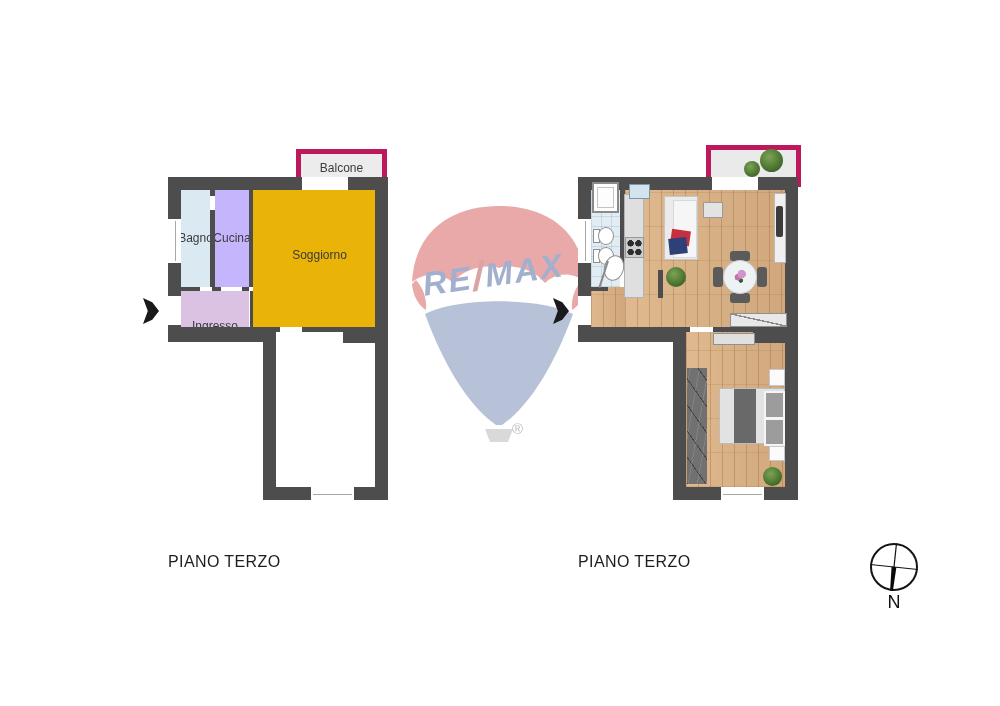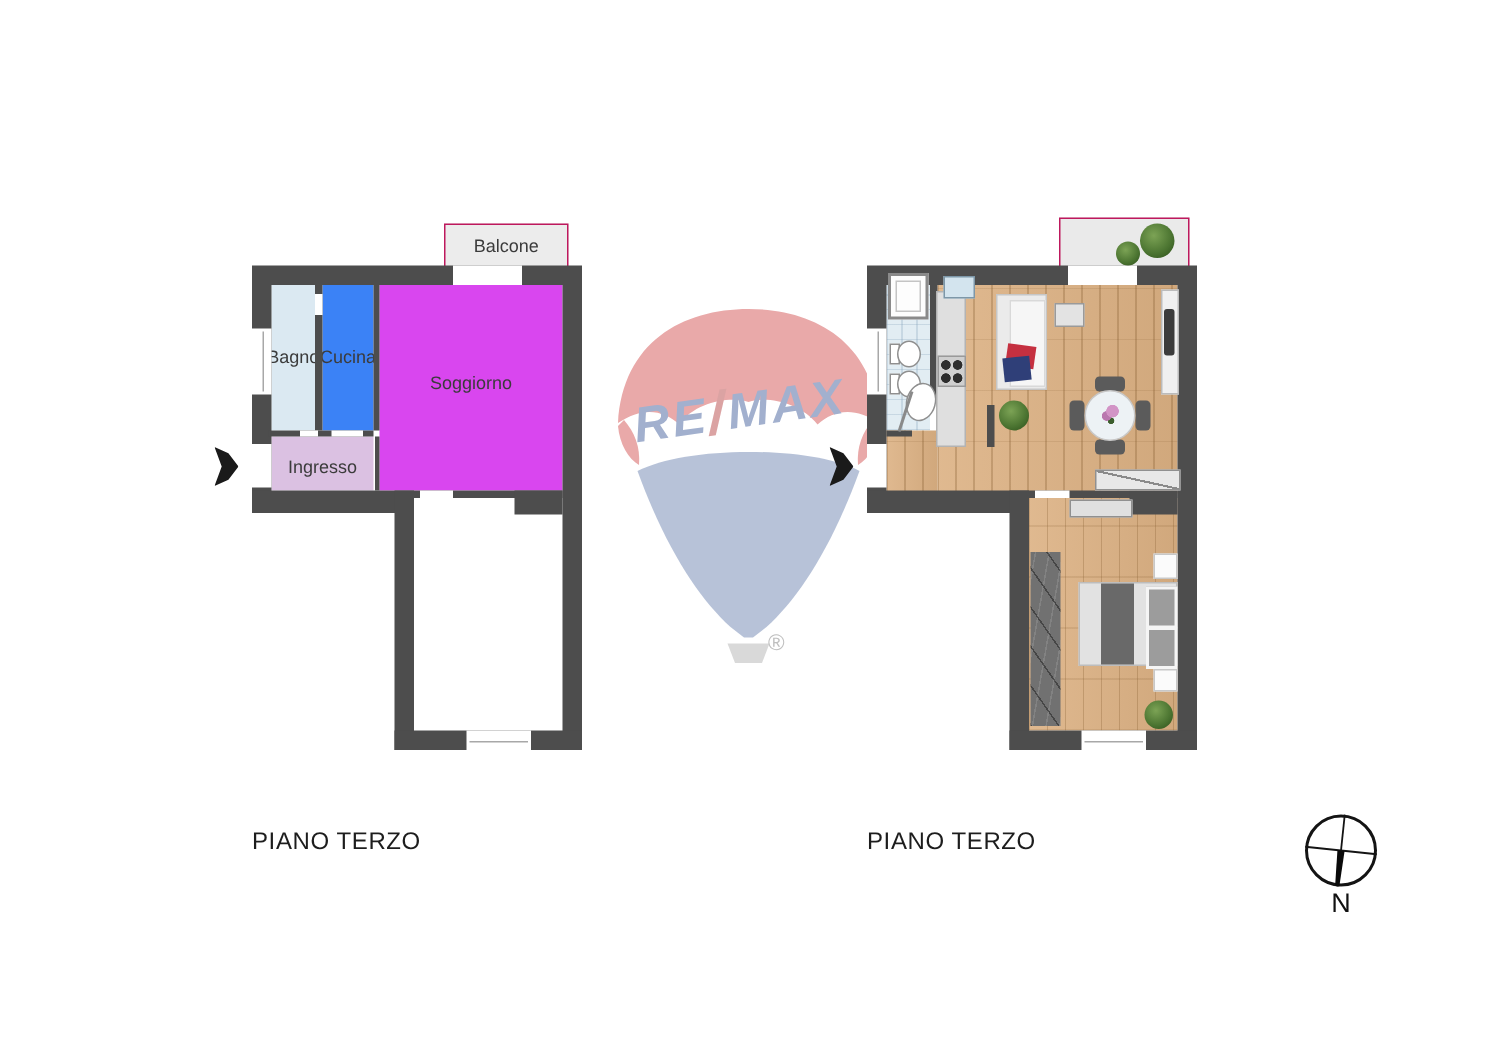--- a/index.html
+++ b/index.html
@@ -8,21 +8,21 @@
   
   .w{position:absolute;background:#4d4d4d;z-index:3;}
   
   .gap{position:absolute;background:#ffffff;z-index:4;}
   .wl-v{position:absolute;left:50%;top:2px;bottom:2px;width:1px;background:#a8a8a8;}
   .wl-h{position:absolute;top:50%;left:2px;right:2px;height:1px;background:#a8a8a8;}
   
   .room{position:absolute;z-index:2;}
   .room-label{position:absolute;left:50%;transform:translateX(-50%);white-space:nowrap;
               font-size:12px;color:#3b3b3b;z-index:6;}
-  .balcony{position:absolute;border:1px solid #be185d;z-index:1;
+  .balcony{position:absolute;border:5px solid #be185d;z-index:1;
            display:flex;align-items:center;justify-content:center;}
   .balcony .room-label{position:static;transform:none;}
   .caption{position:absolute;font-size:16px;color:#1d1d1d;letter-spacing:.4px;z-index:6;}
   .arrow{position:absolute;width:16px;height:26px;background:#1a1a1a;z-index:6;
          clip-path:polygon(0 0,58% 16%,100% 50%,58% 84%,0 100%,30% 50%);}
   
   .floor-wood{position:absolute;z-index:2;
     background-image:
       repeating-linear-gradient(90deg, rgba(125,85,40,.28) 0 1px, rgba(255,255,255,0) 1px 12px),
       repeating-linear-gradient(0deg, rgba(125,85,40,.14) 0 1px, rgba(255,255,255,0) 1px 34px),
@@ -86,28 +86,28 @@
     <span id="registered">®</span>
   </div>
 
   <div class="balcony" style="left: 296px; top: 149px; width: 81px; height: 28px; background-color: rgb(236, 236, 236);">
     <span class="room-label">Balcone</span>
   </div>
 
   <div class="room" style="left: 181px; top: 190px; width: 29px; height: 97px; background-color: rgb(219, 233, 242);">
     <span class="room-label" style="top:41px;">Bagno</span>
   </div>
-  <div class="room" style="left: 215px; top: 190px; width: 34px; height: 97px; background-color: #3b82f6;">
+  <div class="room" style="left: 215px; top: 190px; width: 34px; height: 97px; background-color: #c4b5fd;">
     <span class="room-label" style="top:41px;">Cucina</span>
   </div>
-  <div class="room" style="left: 253px; top: 190px; width: 122px; height: 137px; background-color: #d946ef;">
+  <div class="room" style="left: 253px; top: 190px; width: 122px; height: 137px; background-color: #eab308; padding-left: 11px;">
     <span class="room-label" style="top:58px;">Soggiorno</span>
   </div>
   <div class="room" style="left: 181px; top: 291px; width: 68px; height: 36px; background-color: rgb(219, 193, 226);">
-    <span class="room-label" style="top:13px;">Ingresso</span>
+    <span class="room-label" style="top:28px;">Ingresso</span>
   </div>
 
   <div class="w" style="left:168px;top:177px;width:220px;height:13px;"></div>
   <div class="w" style="left:168px;top:190px;width:13px;height:152px;"></div>
   <div class="w" style="left:375px;top:190px;width:13px;height:310px;"></div>
   <div class="w" style="left:168px;top:327px;width:108px;height:15px;"></div>
   <div class="w" style="left:263px;top:327px;width:13px;height:173px;"></div>
   <div class="w" style="left:263px;top:487px;width:125px;height:13px;"></div>
   <div class="w" style="left:210px;top:190px;width:5px;height:97px;"></div>
   <div class="w" style="left:249px;top:190px;width:4px;height:97px;"></div>

